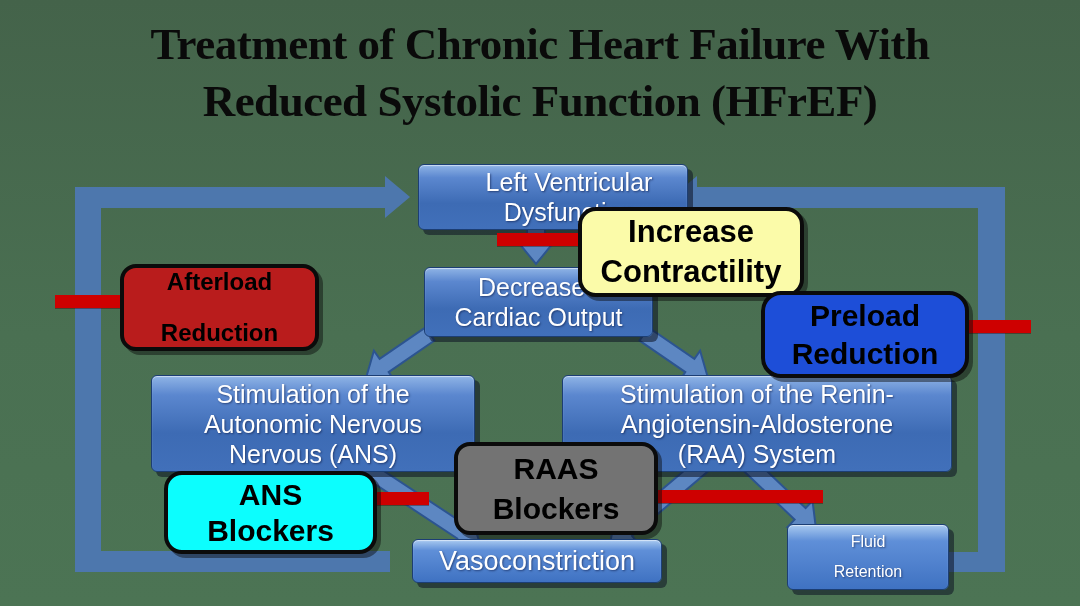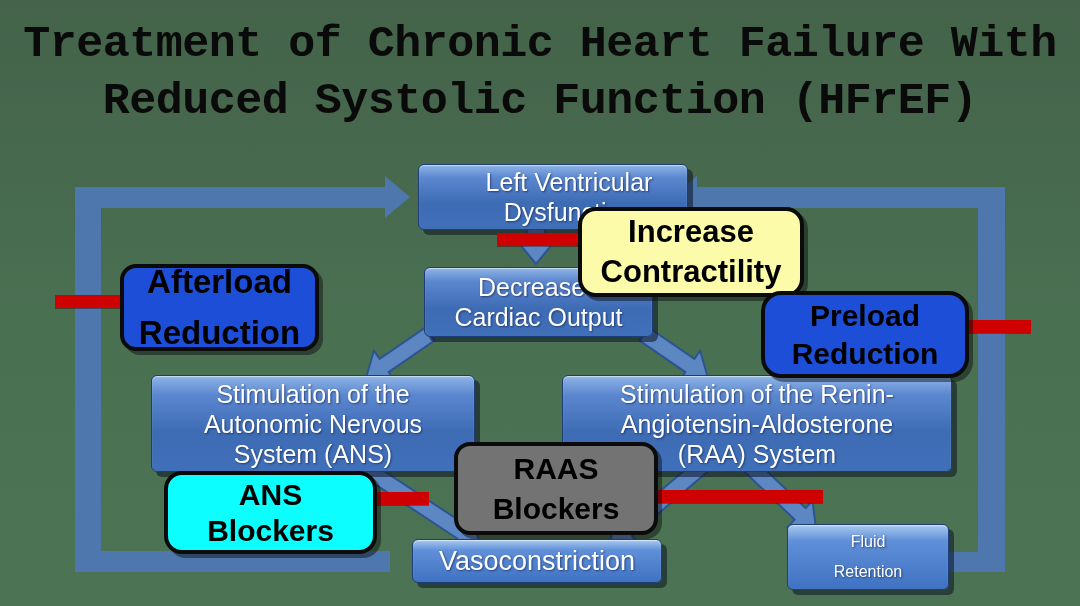--- a/index.html
+++ b/index.html
@@ -6,21 +6,21 @@
   body{
     width:1080px;height:606px;position:relative;overflow:hidden;
     background:linear-gradient(180deg, var(--bg-top,#44634a) 0%, var(--bg,#4a7052) 55%, var(--bg-bot,#4c7454) 100%);
     font-family:"Liberation Sans", sans-serif;
   }
   .stage{position:absolute;inset:0;width:1080px;height:606px;}
 
   
   .title{
     position:absolute;left:0;top:16px;width:1080px;text-align:center;
-    font-family:Liberation Mono, monospace;font-weight:bold;color:#0a0a0a;
+    font-family:Liberation Serif, serif;font-weight:bold;color:#0a0a0a;
     font-size:45px;line-height:57px;letter-spacing:-0.5px;
   }
 
   
   .loop{position:absolute;background:var(--arrow-blue,#4d77ad);z-index:1;}
   .loop-head{position:absolute;width:0;height:0;z-index:1;}
   .head-right{border-top:21px solid transparent;border-bottom:21px solid transparent;border-left:25px solid var(--arrow-blue,#4d77ad);}
   .head-left{border-top:21px solid transparent;border-bottom:21px solid transparent;border-right:25px solid var(--arrow-blue,#4d77ad);}
 
   
@@ -86,21 +86,21 @@
   </div>
 
   <div class="node" id="node-dco" style="left:424px;top:267px;width:227px;height:68px;font-size:25px;line-height:30px;">
     <span>Decreased</span>
     <span>Cardiac Output</span>
   </div>
 
   <div class="node" id="node-ans" style="left:151px;top:375px;width:322px;height:95px;font-size:25px;line-height:30px;justify-content:center;">
     <span>Stimulation of the</span>
     <span>Autonomic Nervous</span>
-    <span>System (ANS)</span>
+    <span>Nervous (ANS)</span>
   </div>
 
   <div class="node" id="node-raas" style="left:562px;top:375px;width:388px;height:95px;font-size:25px;line-height:30px;">
     <span>Stimulation of the Renin-</span>
     <span>Angiotensin-Aldosterone</span>
     <span>(RAA) System</span>
   </div>
 
   <div class="node bright" id="node-vaso" style="left:412px;top:539px;width:248px;height:42px;font-size:27px;line-height:40px;">
     <span>Vasoconstriction</span>
@@ -115,21 +115,21 @@
   <div class="inhibit" style="left:497px;top:233px;width:85px;"></div>
   <div class="inhibit" style="left:963px;top:320px;width:68px;"></div>
   <div class="inhibit" style="left:345px;top:492px;width:84px;"></div>
   <div class="inhibit" style="left:651px;top:490px;width:172px;"></div>
 
   <div class="iv" id="iv-contractility" style="left: 578px; top: 207px; width: 218px; height: 82px; font-size: 31px; line-height: 40px; border-radius: 18px; background: rgb(251, 251, 169);">
     <span>Increase</span>
     <span>Contractility</span>
   </div>
 
-  <div class="iv" id="iv-afterload" style="left: 120px; top: 264px; width: 191px; height: 79px; font-size: 33px; line-height: 38px; border-radius: 16px; background: #1d4ed8; gap: 13px;">
+  <div class="iv" id="iv-afterload" style="left: 120px; top: 264px; width: 191px; height: 79px; font-size: 24px; line-height: 38px; border-radius: 16px; background: #b91c1c; gap: 13px;">
     <span>Afterload</span>
     <span>Reduction</span>
   </div>
 
   <div class="iv" id="iv-preload" style="left: 761px; top: 291px; width: 200px; height: 79px; font-size: 30px; line-height: 38px; border-radius: 20px; background: #1d4ed8;">
     <span>Preload</span>
     <span>Reduction</span>
   </div>
 
   <div class="iv" id="iv-ans" style="left: 140px; top: 471px; width: 205px; height: 75px; font-size: 30px; line-height: 36px; border-radius: 18px; background: rgb(12, 254, 254); margin-left: 24px;">

